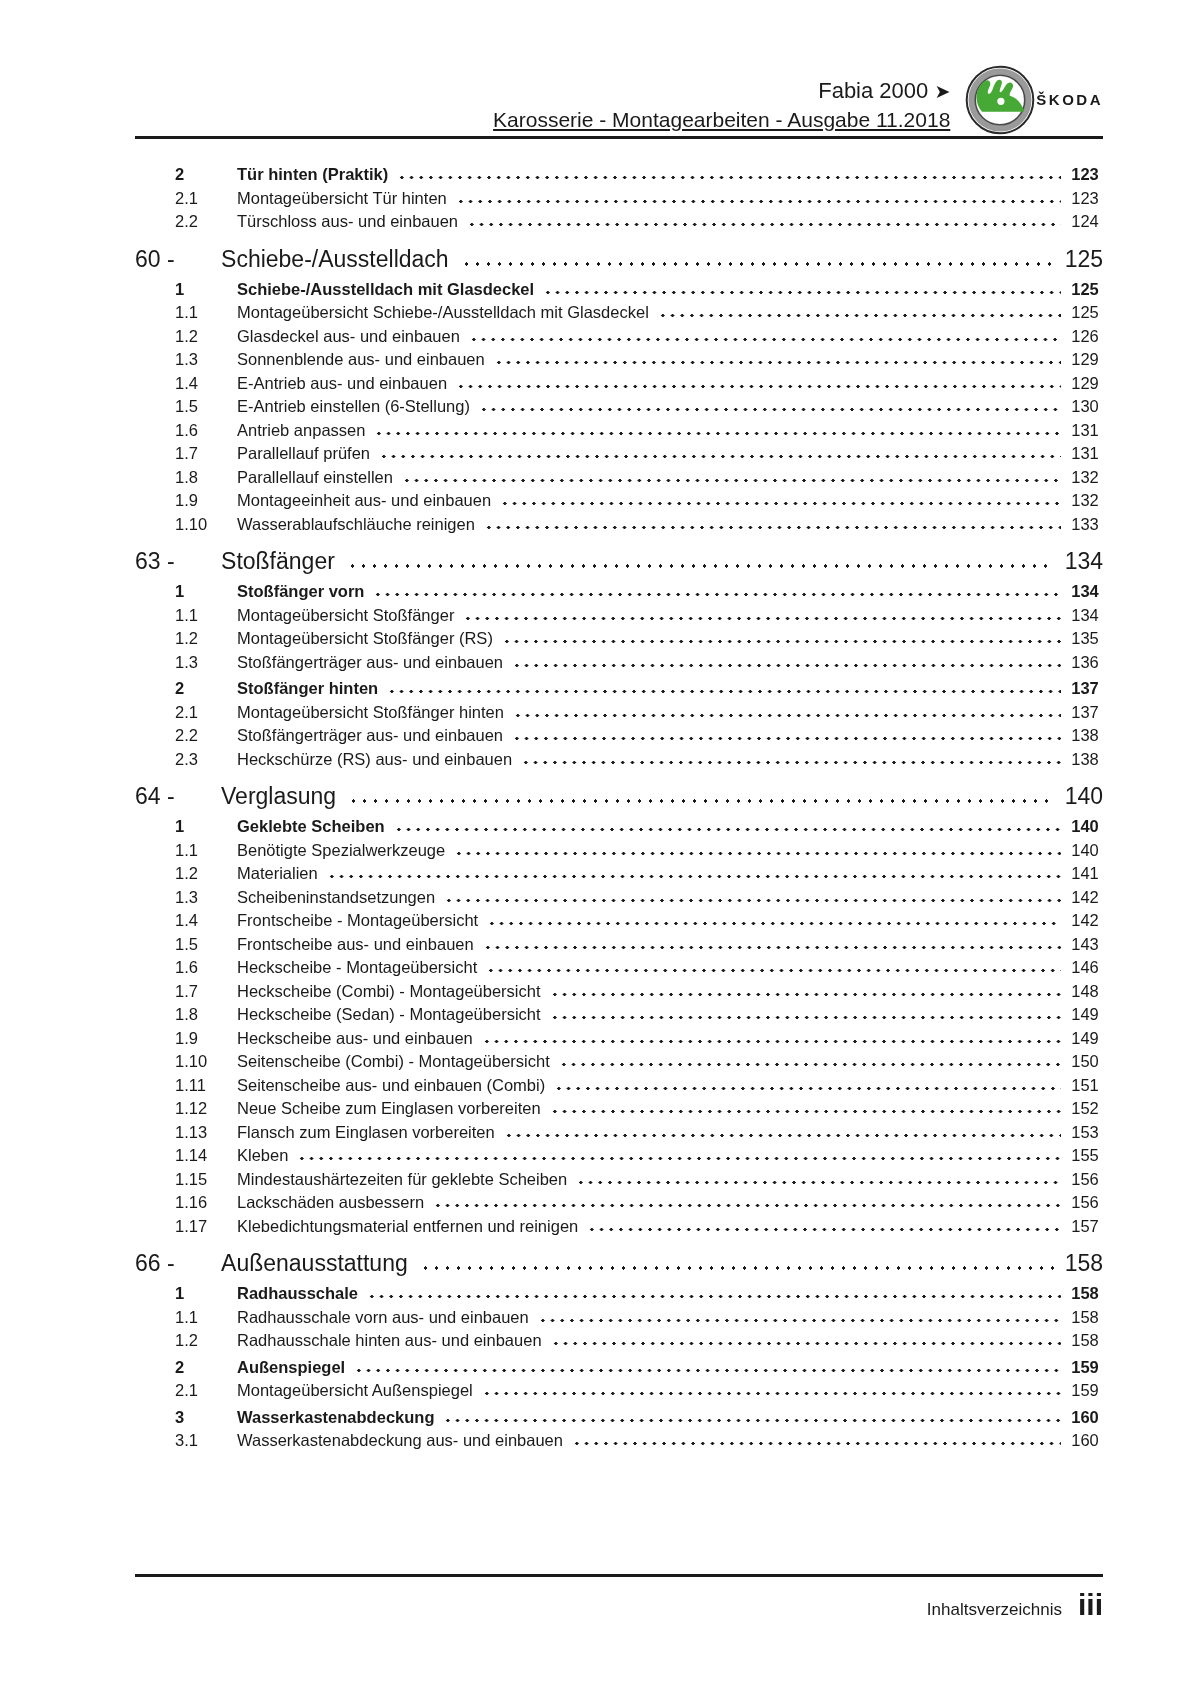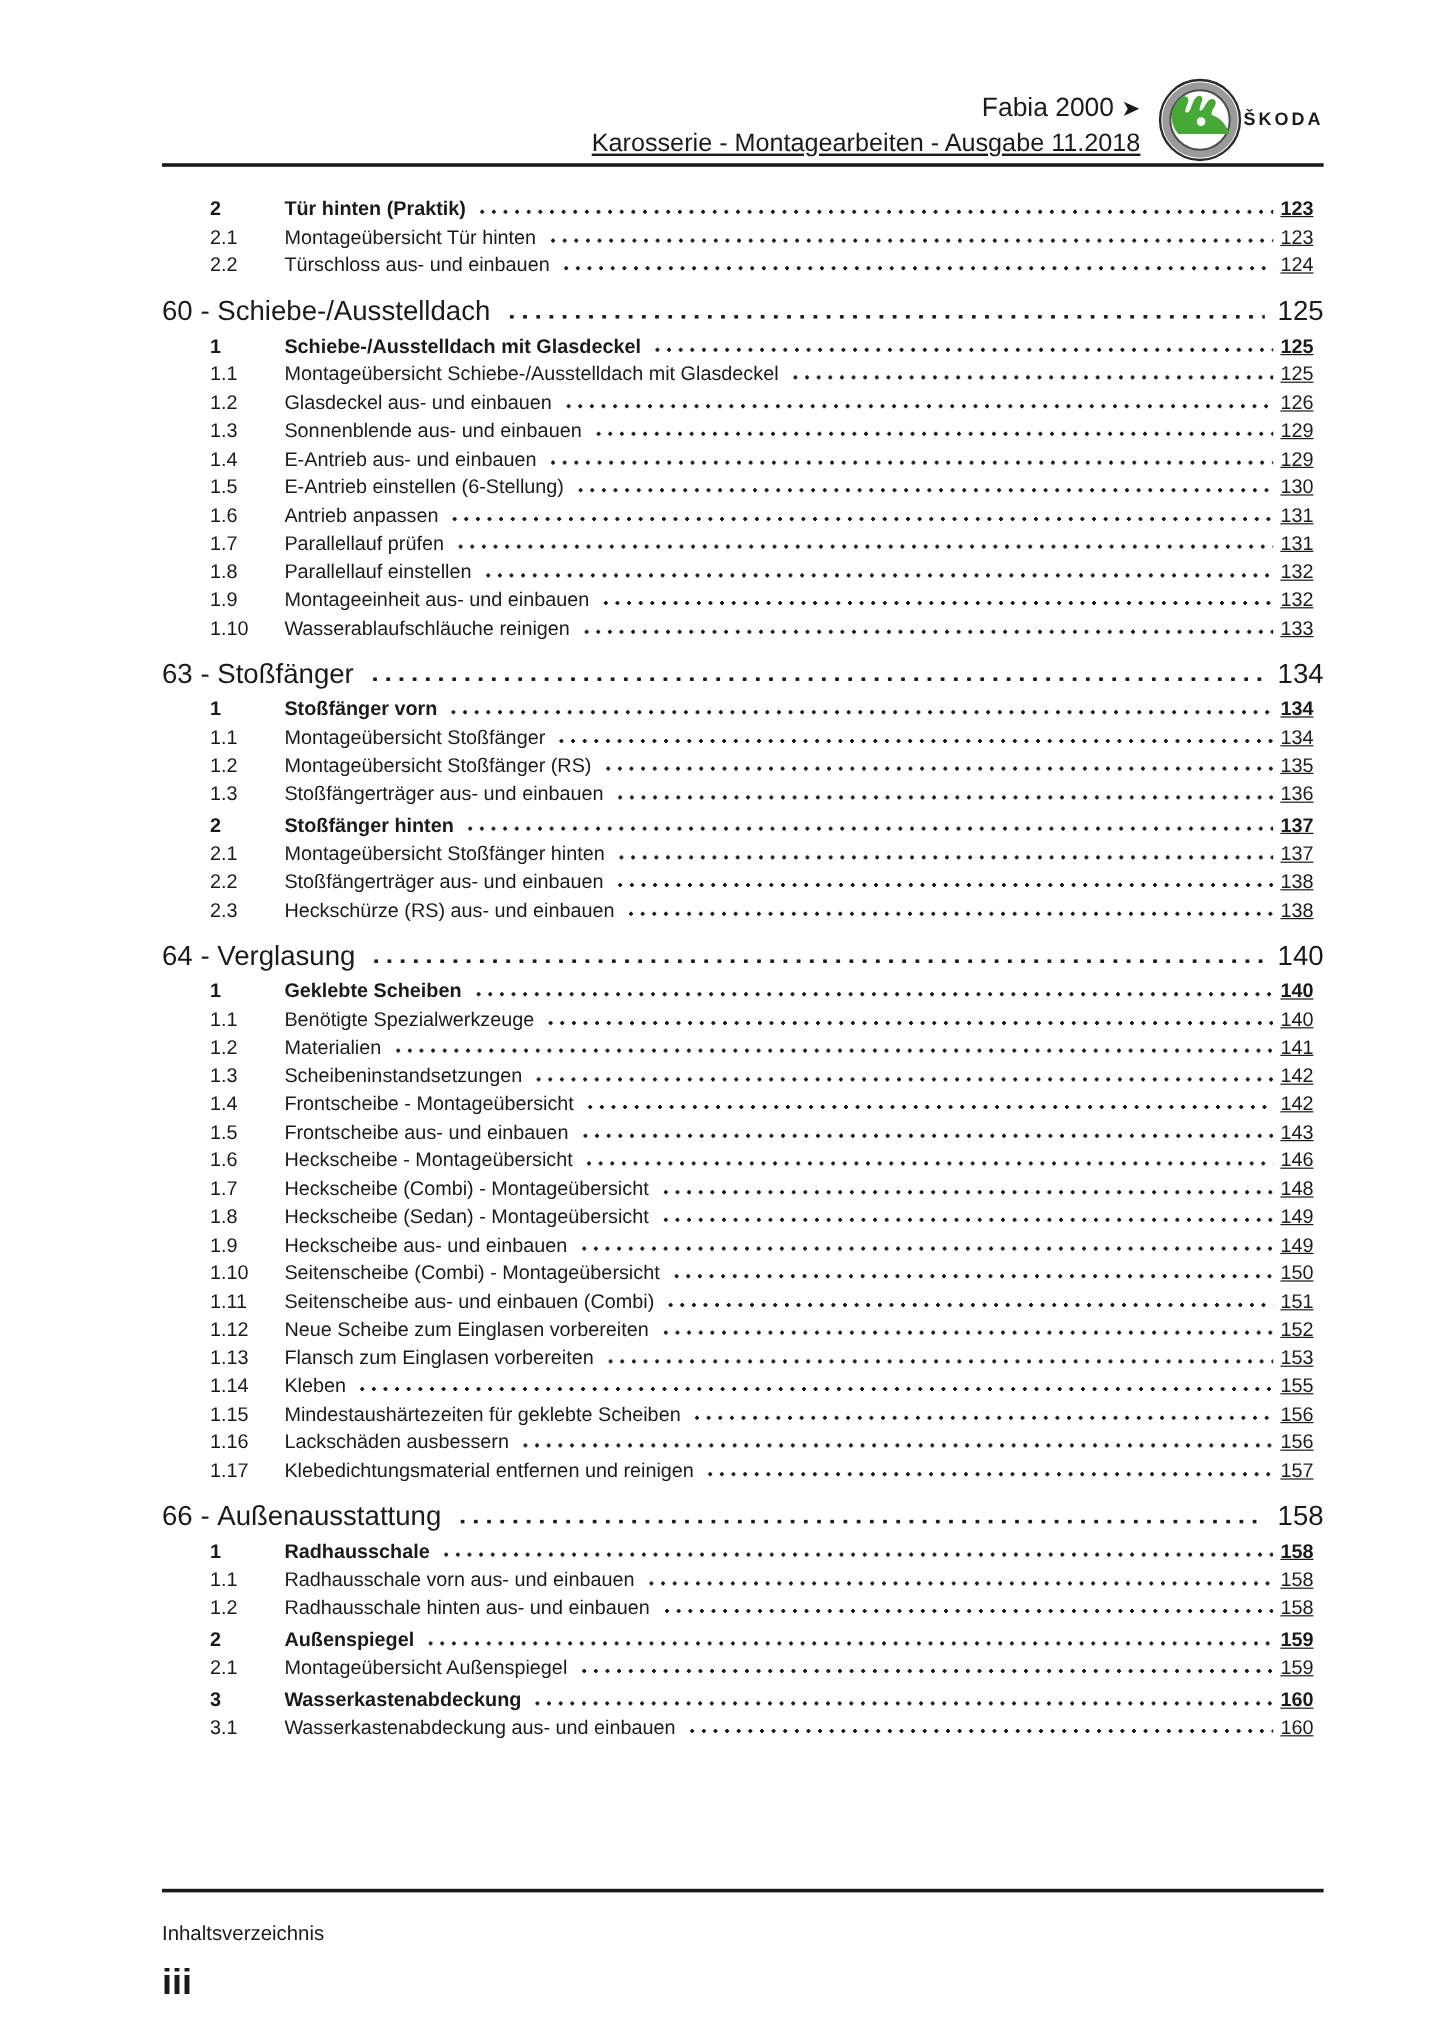--- a/index.html
+++ b/index.html
@@ -30,34 +30,34 @@
   .toc{margin-left:135px;width:968px;padding-top:21px;}
   .row{display:flex;align-items:baseline;font-size:16.5px;line-height:23.5px;}
   .row.bold{font-weight:700;margin-top:3px;}
   .row .num{flex:0 0 62px;margin-left:40px;}
   .row .title{white-space:nowrap;}
   .leader{
     flex:1 1 auto;height:5px;margin:0 6px 0 9px;
     background-image:radial-gradient(circle,#1a1a1a 1.45px,transparent 1.6px);
     background-size:9.7px 5px;background-repeat:repeat-x;background-position:left bottom;
   }
-  .row .page{flex:0 0 auto;min-width:36px;text-align:left;text-decoration:underline;}
+  .row .page{flex:0 0 auto;min-width:36px;text-align:center;}
   .sec-row{display:flex;align-items:baseline;font-size:23px;line-height:30px;margin-top:10px;margin-bottom:4px;}
   .sec-sep{white-space:pre;}
-  .sec-title{white-space:nowrap;}
+  .sec-title{white-space:nowrap;margin-left:40px;}
   .sec-row .leader{height:6px;margin:0 7px 0 12px;
     background-image:radial-gradient(circle,#1a1a1a 1.6px,transparent 1.75px);
     background-size:11px 6px;}
   .sec-page{flex:0 0 auto;min-width:42px;text-align:right;}
   
   .footer{
     position:absolute;left:135px;top:1574px;width:968px;
     border-top:3px solid #1a1a1a;
-    padding-top:25px;
-    display:flex;justify-content:flex-end;align-items:baseline;gap:16px;flex-direction:column;
+    padding-top:13px;
+    display:flex;justify-content:flex-end;align-items:baseline;gap:16px;
   }
   .footer-label{font-size:17px;}
   .footer-page{font-size:30px;font-weight:700;line-height:30px;}
 </style>
 </head>
 <body>
 
 <div class="sheet">
 
   <header class="header">

